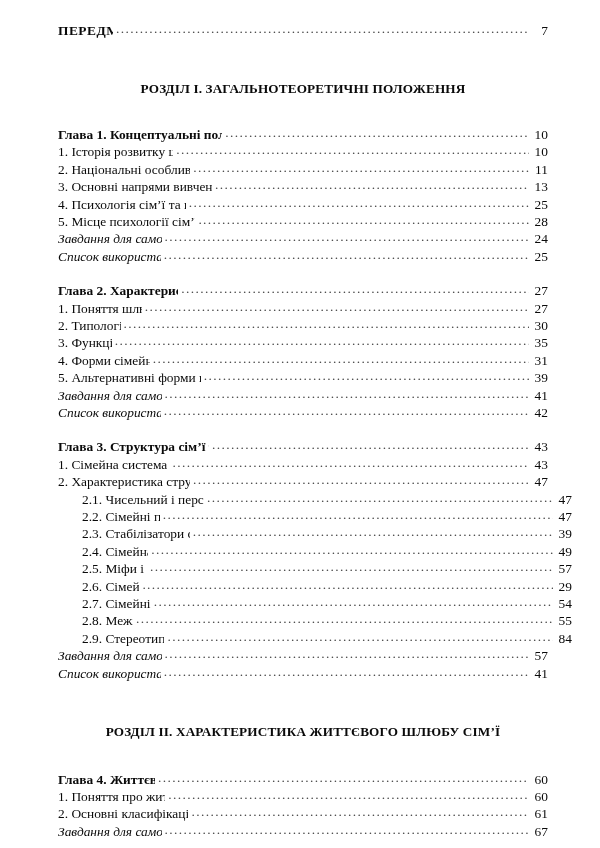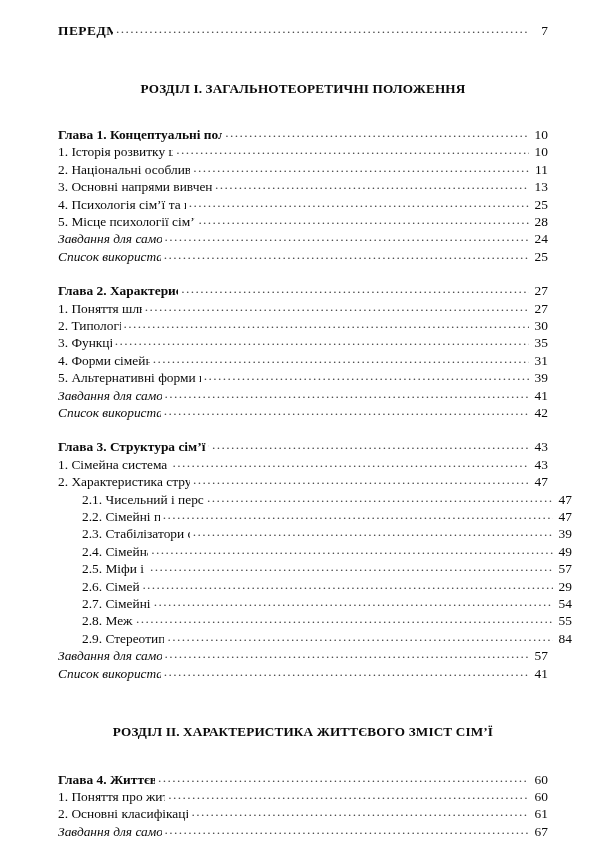--- a/index.html
+++ b/index.html
@@ -279,21 +279,21 @@
           <span class="toc-page">57</span>
         </li>
         <li class="toc-row row-aux">
           <span class="toc-label">Список використаної літератури</span>
           <span class="leader" aria-hidden="true"></span>
           <span class="toc-page">41</span>
         </li>
       </ul>
       <div class="gap-part2"></div>
       <h2 class="part-heading">
-        <span class="ln">РОЗДІЛ ІІ. ХАРАКТЕРИСТИКА ЖИТТЄВОГО ЗМІСТ СІМ’Ї</span>
+        <span class="ln">РОЗДІЛ ІІ. ХАРАКТЕРИСТИКА ЖИТТЄВОГО ШЛЮБУ СІМ’Ї</span>
       </h2>
       <div class="gap-after-p2"></div>
       <ul class="toc-list">
         <li class="toc-row row-chapter">
           <span class="toc-label">Глава 4. Життєвий цикл сім’ї</span>
           <span class="leader" aria-hidden="true"></span>
           <span class="toc-page">60</span>
         </li>
         <li class="toc-row row-section">
           <span class="toc-label">1. Поняття про життєвий цикл сім’ї</span>

